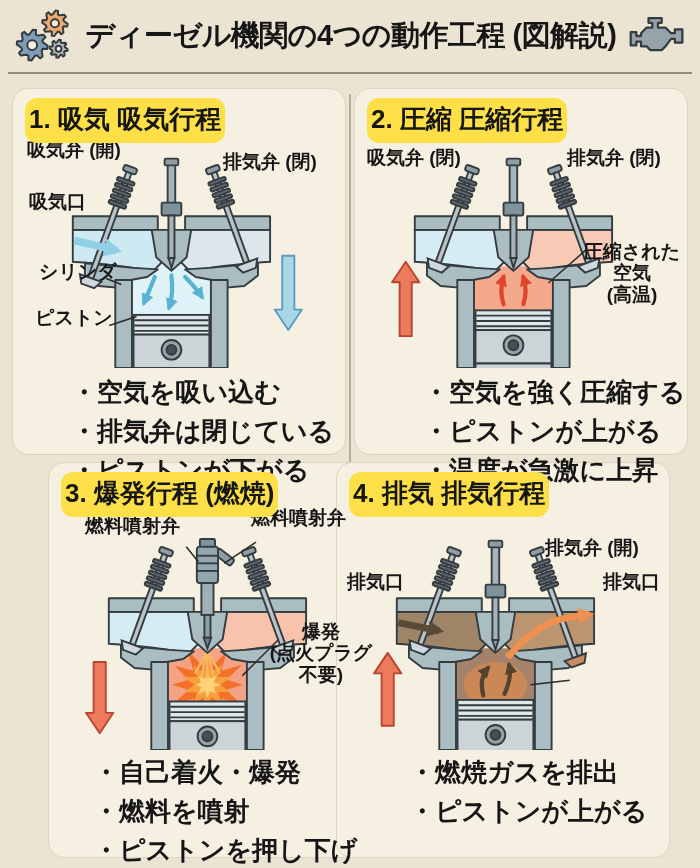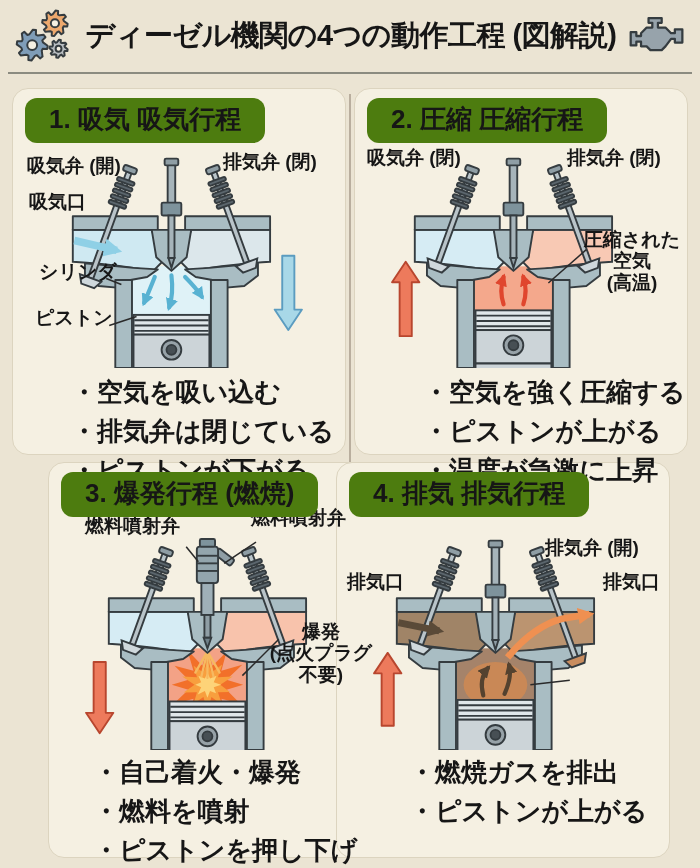--- a/index.html
+++ b/index.html
@@ -11,21 +11,21 @@
   .header{position:absolute;left:0;top:0;width:700px;height:72px;
     display:flex;align-items:center;justify-content:space-between;padding:0 12px;box-sizing:border-box;}
   .app-title{flex:1;text-align:center;font-size:29px;font-weight:800;letter-spacing:-0.5px;margin:0 4px;}
   .hdr-divider{position:absolute;left:8px;top:72px;width:684px;height:2px;background:#8b8b80;}
   .col-divider{position:absolute;left:349px;top:94px;width:2px;height:760px;background:#8f8273;opacity:.55;}
   .panel{position:absolute;background:#f5f0e2;border:1px solid #dcd4bf;border-radius:16px;box-sizing:border-box;}
   #panel-1{left:12px;top:88px;width:334px;height:367px;}
   #panel-2{left:354px;top:88px;width:334px;height:367px;}
   #panel-3{left:12px;top:462px;width:334px;height:396px;margin-left:36px;}
   #panel-4{left:336px;top:462px;width:334px;height:396px;text-decoration:underline;}
-  .pill{display:inline-block;margin:9px 0 0 12px;padding:4px 24px 6px;background:#4d7c0f;
+  .pill{display:inline-block;margin:9px 0 0 12px;padding:4px 4px 6px;background:#fde047;
     border-radius:12px;font-size:26px;font-weight:800;position:relative;z-index:3;}
   .fig{position:absolute;z-index:1;}
   .lbl{position:absolute;font-size:19px;font-weight:700;line-height:1.13;white-space:pre-line;z-index:2;}
   .lbl.center{text-align:center;}
   .bullets{position:absolute;font-size:26px;font-weight:700;line-height:1.5;z-index:2;}
   .bullet{white-space:pre-line;padding-left:1.15em;text-indent:-1.15em;}
   .hicon{flex:0 0 auto;}
 </style>
 </head>
 <body>
@@ -113,21 +113,21 @@
         <rect x="-12" y="20" width="24" height="5" rx="2.5" fill="#5b666d"></rect>
         <rect x="-12" y="28" width="24" height="5" rx="2.5" fill="#5b666d"></rect>
         <rect x="-12" y="36" width="24" height="5" rx="2.5" fill="#5b666d"></rect>
     <path d="M-15,120 L15,120 L9,131 L-9,131 Z" fill="#cfd8dc"></path>
       </g>
       <path d="M2,66 L58,79" fill="none" stroke="#8fd0e6" stroke-width="10" stroke-linecap="butt" marker-end="url(#fig0-mp0)"></path>
       <polygon points="276,86 292,86 292,157 302,157 284,184 266,157 276,157" fill="#a8d8e8" stroke="#5b9cc0" stroke-width="2.5" stroke-linejoin="round"></polygon>
       <line x1="44" y1="116" x2="64" y2="124" stroke="#2a2a2a" stroke-width="2"></line>
       <line x1="48" y1="178" x2="84" y2="166" stroke="#2a2a2a" stroke-width="2"></line>
     </svg>
-  <div class="lbl" style="left:14px;top:66px">吸気弁 (開)</div>
+  <div class="lbl" style="left:14px;top:50px">吸気弁 (開)</div>
   <div class="lbl" style="left:210px;top:62px">排気弁 (閉)</div>
   <div class="lbl" style="left:16px;top:102px">吸気口</div>
   <div class="lbl" style="left:26px;top:172px">シリンダ</div>
   <div class="lbl" style="left:22px;top:218px">ピストン</div>
   <div class="bullets" style="left:58px;top:284px">
     <div class="bullet">・空気を吸い込む</div>
     <div class="bullet">・排気弁は閉じている</div>
     <div class="bullet">・ピストンが下がる</div>
   </div>
 </div>
@@ -194,21 +194,21 @@
         <rect x="-12" y="20" width="24" height="5" rx="2.5" fill="#5b666d"></rect>
         <rect x="-12" y="28" width="24" height="5" rx="2.5" fill="#5b666d"></rect>
         <rect x="-12" y="36" width="24" height="5" rx="2.5" fill="#5b666d"></rect>
     <path d="M-15,120 L15,120 L9,131 L-9,131 Z" fill="#cfd8dc"></path>
       </g>
       <polygon points="-20,192 -4,192 -4,121 6,121 -12,94 -30,121 -20,121" fill="#ed7a5c" stroke="#b8462e" stroke-width="2.5" stroke-linejoin="round"></polygon>
       <line x1="176" y1="122" x2="226" y2="78" stroke="#2a2a2a" stroke-width="2"></line>
     </svg>
   <div class="lbl" style="left:12px;top:58px">吸気弁 (閉)</div>
   <div class="lbl" style="left:212px;top:58px">排気弁 (閉)</div>
-  <div class="lbl center" style="left:224px;top:140px;width:106px">圧縮された
+  <div class="lbl center" style="left:224px;top:152px;width:106px">圧縮された
 空気
 (高温)</div>
   <div class="bullets" style="left:68px;top:284px">
     <div class="bullet">・空気を強く圧縮する</div>
     <div class="bullet">・ピストンが上がる</div>
     <div class="bullet">・温度が急激に上昇</div>
   </div>
 </div>
 
 <div class="panel" id="panel-3">

